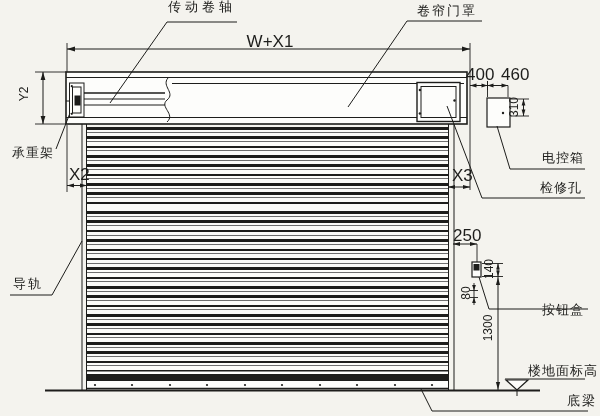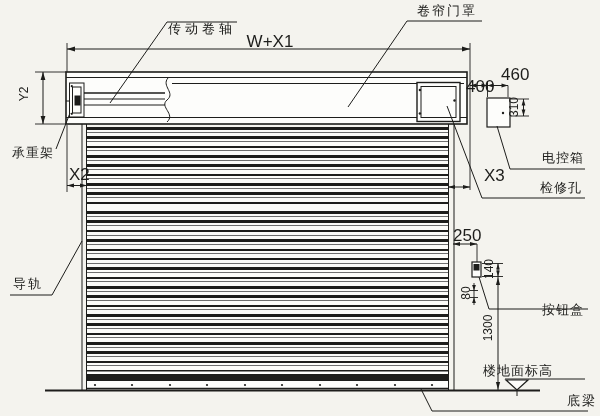--- a/index.html
+++ b/index.html
@@ -172,35 +172,35 @@
         <line x1="505" y1="379" x2="585" y2="379"></line>
       </g>
 
       <g>
         <polygon points="506,380 528,380 517,390" fill="#fdfdfb" stroke-width="1.2"></polygon>
         <line x1="517" y1="390" x2="517" y2="396"></line>
       </g>
     </g>
   </svg>
 
-  <div class="lbl ls4" style="left:168px;top:22px;text-align:center;">传动卷轴</div>
+  <div class="lbl ls4" style="left:168px;top:0;text-align:center;">传动卷轴</div>
   <div class="lbl ls2" style="left:417px;top:4px;">卷帘门罩</div>
   <div class="lbl ls1" style="left:12px;top:146px;">承重架</div>
   <div class="lbl ls2" style="left:13px;top:277px;">导轨</div>
   <div class="lbl ls1" style="left:542px;top:151px;">电控箱</div>
   <div class="lbl ls1" style="left:540px;top:181px;">检修孔</div>
   <div class="lbl ls1" style="left:542px;top:303px;">按钮盒</div>
-  <div class="lbl ls1" style="left:483px;top:364px;">楼地面标高</div>
+  <div class="lbl ls1" style="left:528px;top:364px;">楼地面标高</div>
   <div class="lbl ls2" style="left:567px;top:394px;">底梁</div>
 
   <div class="dim ctr" style="left:240px;top:36px;width:60px;">W+X1</div>
   <div class="vdim" style="left:24px;top:94px;">Y2</div>
   <div class="dim" style="left:69px;top:169px;">X2</div>
-  <div class="dim" style="left:452px;top:170px;margin-left:32px;">X3</div>
-  <div class="dim ctr" style="left:466px;top:69px;width:22px;margin-top:12px;">400</div>
+  <div class="dim" style="left:452px;top:170px;">X3</div>
+  <div class="dim ctr" style="left:466px;top:69px;width:22px;">400</div>
   <div class="dim ctr" style="left:501px;top:69px;width:22px;">460</div>
   <div class="vdim" style="left:514px;top:107px;">310</div>
   <div class="dim ctr" style="left:453px;top:230px;width:24px;text-align:right;">250</div>
   <div class="vdim" style="left:489px;top:269px;">140</div>
   <div class="vdim" style="left:466px;top:293px;">80</div>
   <div class="vdim" style="left:488px;top:328px;">1300</div>
 
 </div>
 
 </body></html>

